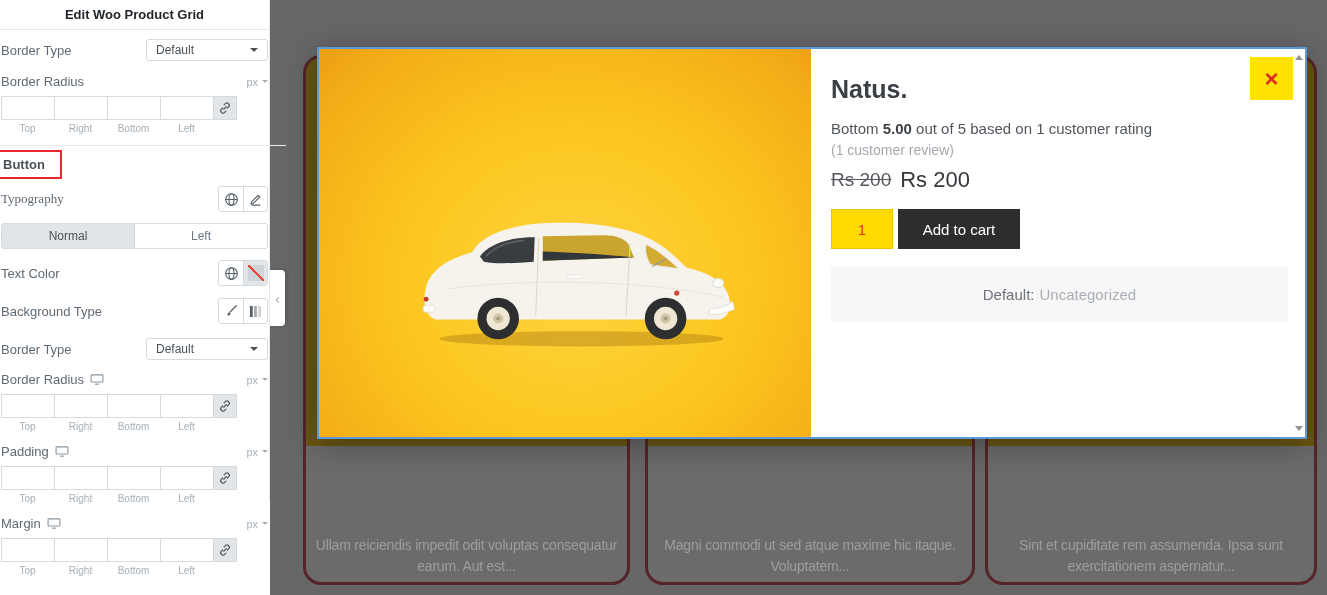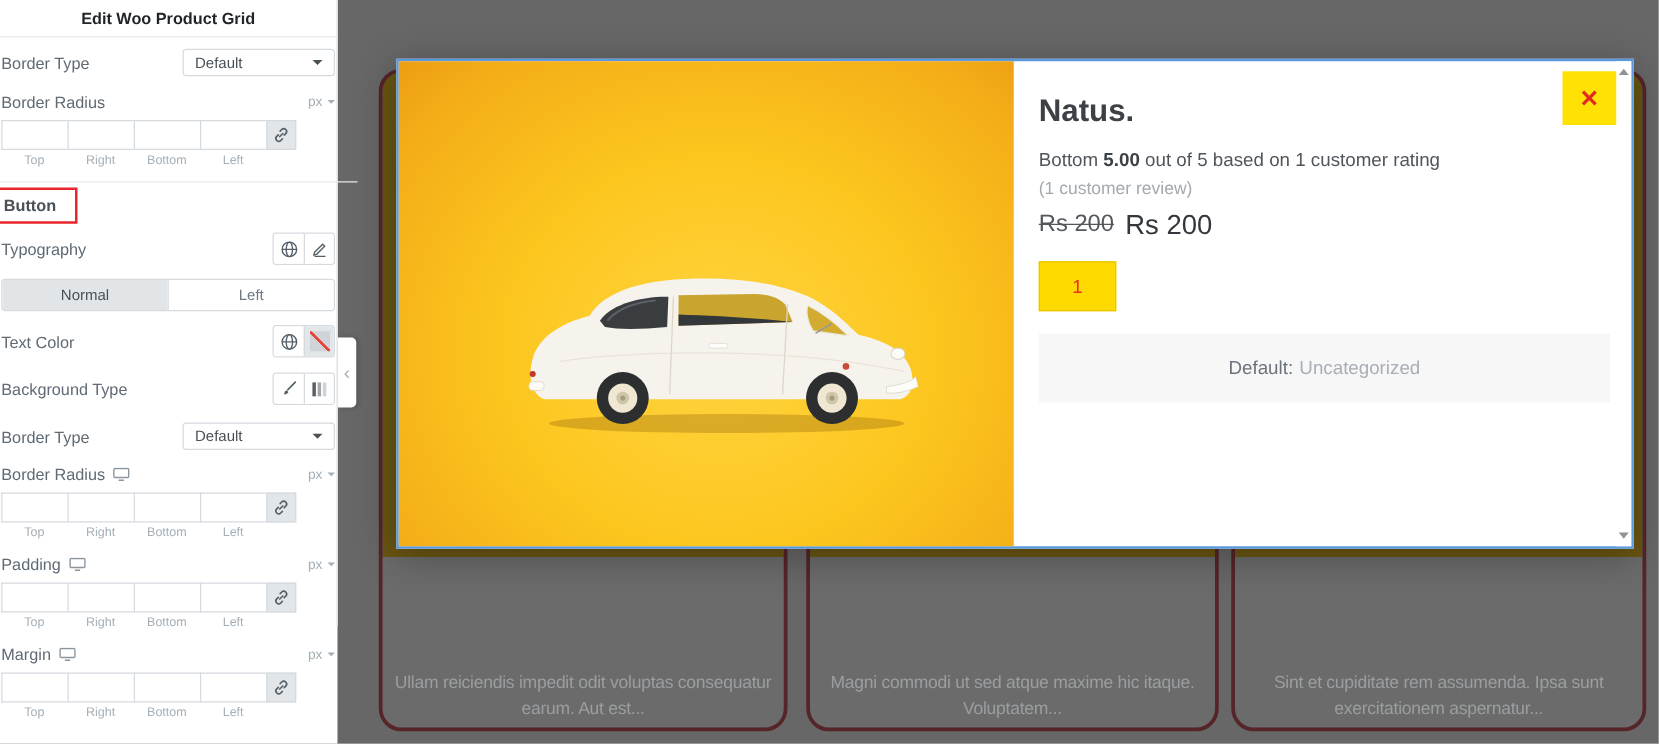--- a/index.html
+++ b/index.html
@@ -9,21 +9,21 @@
   
   .sidebar { position: absolute; left: 0; top: 0; width: 270px; height: 501px;
              background: #fff; border-right: 1px solid #e6e9ec; z-index: 30; }
   .sidebar-header { height: 30px; line-height: 30px; text-align: center;
                     font-size: 13px; font-weight: bold; color: #1f2429;
                     border-bottom: 1px solid #e6e9ec; }
   .controls { padding: 0 1px; }
   .row { display: flex; align-items: center; justify-content: space-between; }
   .label { font-size: 13px; color: #5f6a74; display: flex; align-items: center; gap: 6px; }
   .mt9  { margin-top: 9px; }  .mt11 { margin-top: 11px; } .mt12 { margin-top: 12px; }
-  .mt13 { margin-top: 13px; } .mt14 { margin-top: 14px; } .mt7 { margin-top: 7px; }
+  .mt13 { margin-top: 13px; } .mt14 { margin-top: 14px; } .mt7 { margin-top: 7px; font-family: Liberation Serif, serif; }
 
   .select { width: 122px; height: 22px; border: 1px solid #d5dadf; border-radius: 3px;
             background: #fff; display: flex; align-items: center; justify-content: space-between;
             padding: 0 9px; font-size: 12px; color: #495157; cursor: pointer; }
   .caret { width: 0; height: 0; border-left: 4px solid transparent;
            border-right: 4px solid transparent; border-top: 4px solid #495157; }
   .unit { font-size: 11px; color: #a4afb7; display: flex; align-items: center; gap: 4px; cursor: pointer; }
   .unit .caret { border-top-color: #a4afb7; border-left-width: 3px; border-right-width: 3px; border-top-width: 3px; }
 
   .dim-inputs { display: flex; margin-top: 7px; height: 24px; }
@@ -419,20 +419,21 @@
 
       <div class="review-line">(1 customer review)</div>
 
       <div class="price-line">
         <span class="price-old">Rs 200</span>
         <span class="price-new">Rs 200</span>
       </div>
 
       <div class="buy-row">
         <input class="qty-input" value="1" style="">
+        <button class="add-btn">Add to cart</button>
       </div>
 
       <div class="category-box">
         <span>Default:</span>
         <span class="category-link">Uncategorized</span>
       </div>
     </div>
 
     <button class="close-btn">×</button>
 

